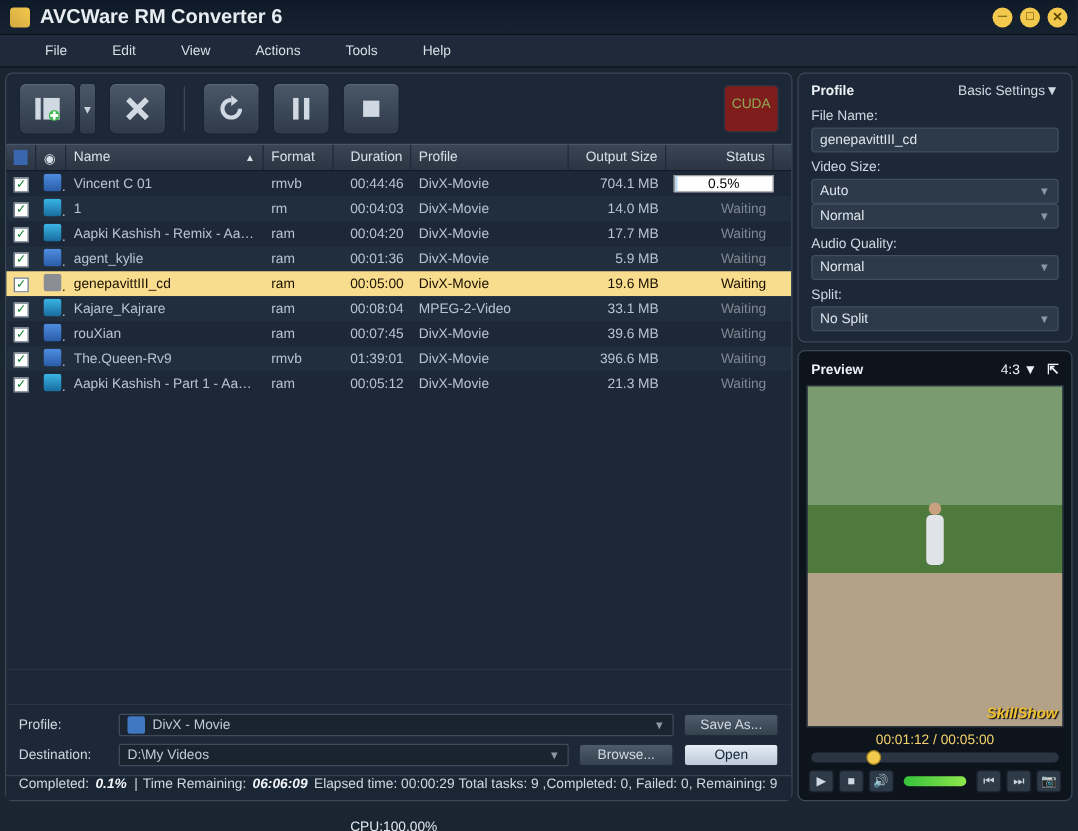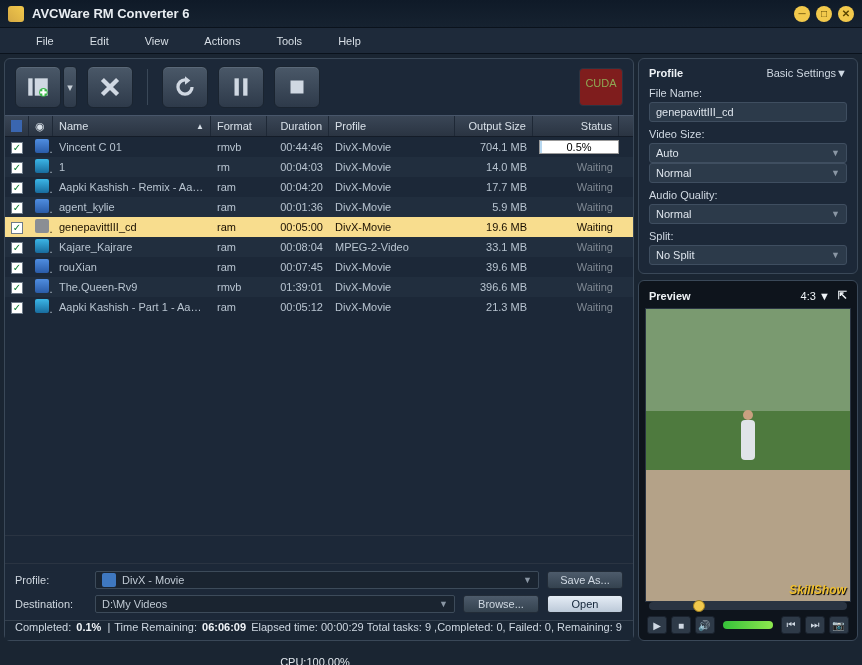--- a/index.html
+++ b/index.html
@@ -1,20 +1,20 @@
 <!DOCTYPE html>
 <html><head>
 <meta charset="utf-8">
 <style>
 * { margin: 0; padding: 0; box-sizing: border-box; font-family: Tahoma, Arial, sans-serif; font-size: 11px; }
 body { background: #1a2532; width: 862px; height: 665px; overflow: hidden; color: #c8d0d8; user-select: none; }
 
 .titlebar { height: 28px; background: linear-gradient(#0f1a28,#162230); display: flex; align-items: center; padding: 0 8px; border-bottom: 1px solid #0a121c; }
 .titlebar .logo { width: 16px; height: 16px; background: linear-gradient(45deg,#d4a843,#f2c94c); border-radius: 3px; margin-right: 8px; }
-.titlebar .title { color: #e8edf2; font-size: 13px; font-weight: bold; flex: 1; }
+.titlebar .title { color: #e8edf2; font-size: 16px; font-weight: bold; flex: 1; }
 .titlebar .winbtn { width: 16px; height: 16px; border-radius: 50%; margin-left: 6px; display: flex; align-items: center; justify-content: center; cursor: pointer; font-weight: bold; font-size: 10px; }
 .min { background: #f2c94c; color: #5a4500; }
 .max { background: #f2c94c; color: #5a4500; }
 .close { background: #f2c94c; color: #5a4500; }
 
 .menubar { height: 26px; background: #1e2a3a; display: flex; align-items: center; padding: 0 18px; border-bottom: 1px solid #0a121c; }
 .menubar .menuitem { padding: 4px 18px; color: #d8dfe6; cursor: pointer; }
 
 .content { display: flex; height: calc(100% - 28px - 26px - 20px); }
 .leftpane { width: 640px; display: flex; flex-direction: column; border: 1px solid #3a4858; border-radius: 6px; margin: 4px; background: #1c2838; }
@@ -62,21 +62,21 @@
 
 .bottomopts { padding: 4px 10px; border-top:1px solid #2a3442;}
 .optrow { display:flex; align-items:center; height:24px; gap:8px;}
 .optrow .lbl { width: 72px; color:#cfd7df;}
 .combofield { flex:1; height:18px; background:#1a2430; border:1px solid #3d4b5a; border-radius:2px; display:flex; align-items:center; padding:0 6px; color:#c0cad4;}
 .combofield .dd { margin-left:auto; color:#8a96a4; font-size:9px;}
 .smbtn { width:76px; height:18px; background:linear-gradient(#4d5b6b,#34424f); border:1px solid #222c38; border-radius:3px; color:#cfd8e2; font-size:11px; cursor:pointer; text-align:center; line-height:16px;}
 .smbtn.open { background:linear-gradient(#e5edf6,#bcc9d8); color:#122438;}
 
 .statusline { height:20px; border-top:1px solid #34404e; background:#1a2634; display:flex; align-items:flex-start; padding:0 10px; color:#cfd8e2; font-size:11px;}
-.statusline b { color:#f0f4f8; margin: 0 2px;}
+.statusline b { color:#f0f4f8; margin: 0 2px; font-style: italic;}
 
 .profilepanel { background:#1c2838; border:1px solid #3a4858; border-radius:6px; padding:8px 10px; flex:0 0 auto;}
 .profilepanel h3 { font-size:12px; font-weight:bold; color:#eef2f6; margin-bottom:8px; display:flex; align-items:center;}
 .profilepanel h3 .set { margin-left:auto; font-weight:normal; font-size:11px; color:#cfd8e2; cursor:pointer;}
 .plabel { color:#cfd8e2; margin:6px 0 3px; font-size:11px;}
 .pinput { width:100%; height:20px; background:#2c3a4a; border:1px solid #3f4e60; border-radius:3px; padding:0 6px; color:#dde4ec; display:flex; align-items:center;}
 .pinput .dd { margin-left:auto; font-size:9px; color:#8a96a4;}
 
 .preview { flex:1; background:#0e141c; border:1px solid #3a4858; border-radius:6px; margin-top:6px; display:flex; flex-direction:column; padding:6px;}
 .preview .hdr { display:flex; align-items:center; color:#eef2f6; font-weight:bold; font-size:12px; padding:2px 4px 6px;}
@@ -342,20 +342,21 @@
         <span class="ar"><span>4:3</span> ▼</span>
         <span style="margin-left:8px;cursor:pointer">⇱</span>
       </div>
       <div class="screen">
         <div class="player">
             <div class="head"></div>
             <div class="body"></div>
           </div>
         <div class="wm">SkillShow</div>
       </div>
+      <div class="time">00:01:12 / 00:05:00</div>
       <div class="seek">
           <div class="pos"></div>
         </div>
       <div class="ctrls">
         <div class="btn">▶</div>
         <div class="btn">■</div>
         <div class="btn">🔊</div>
         <div class="vol"></div>
         <div class="btn">⏮</div>
         <div class="btn">⏭</div>

